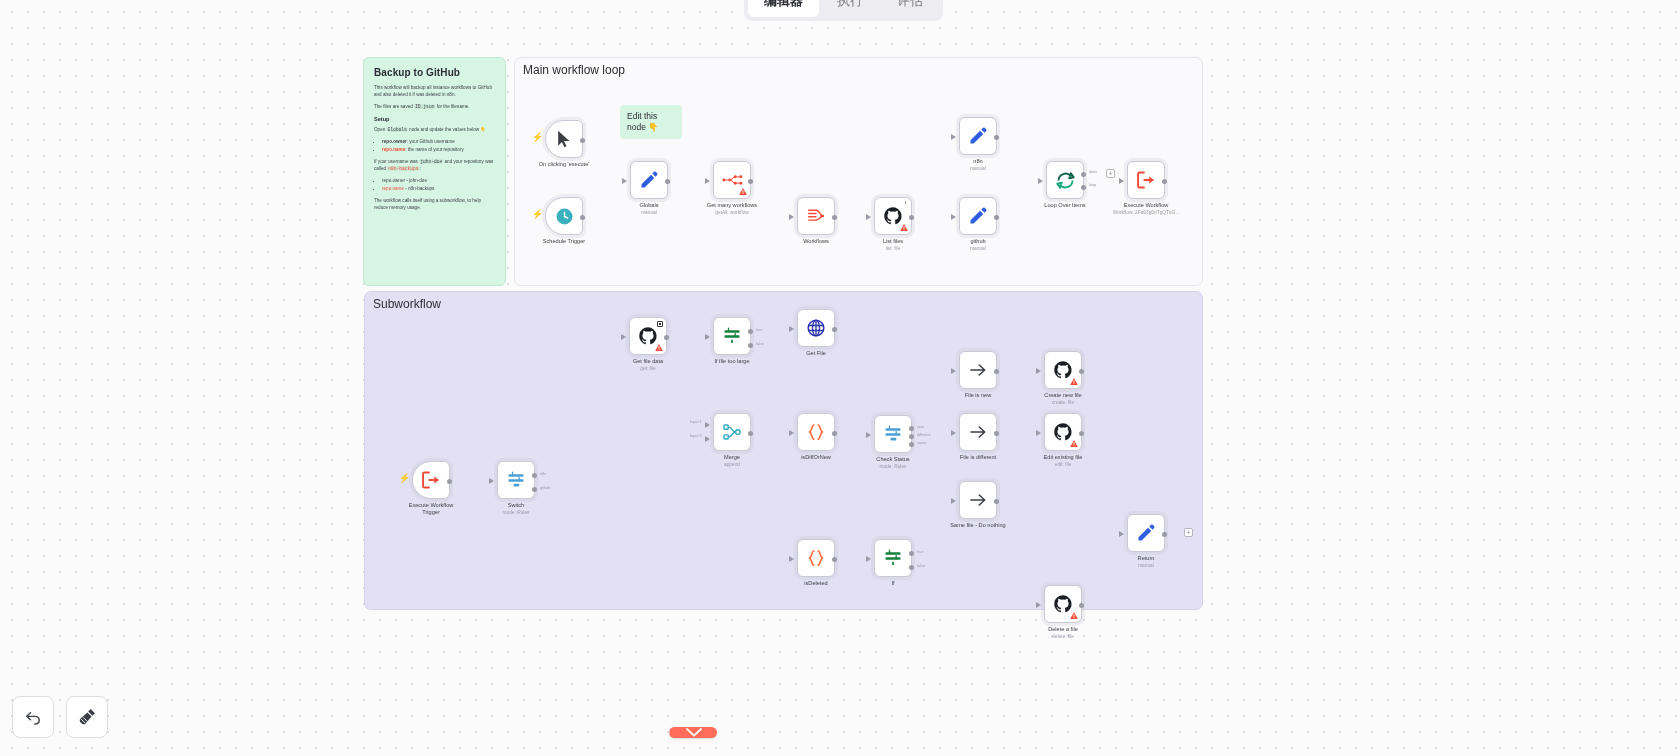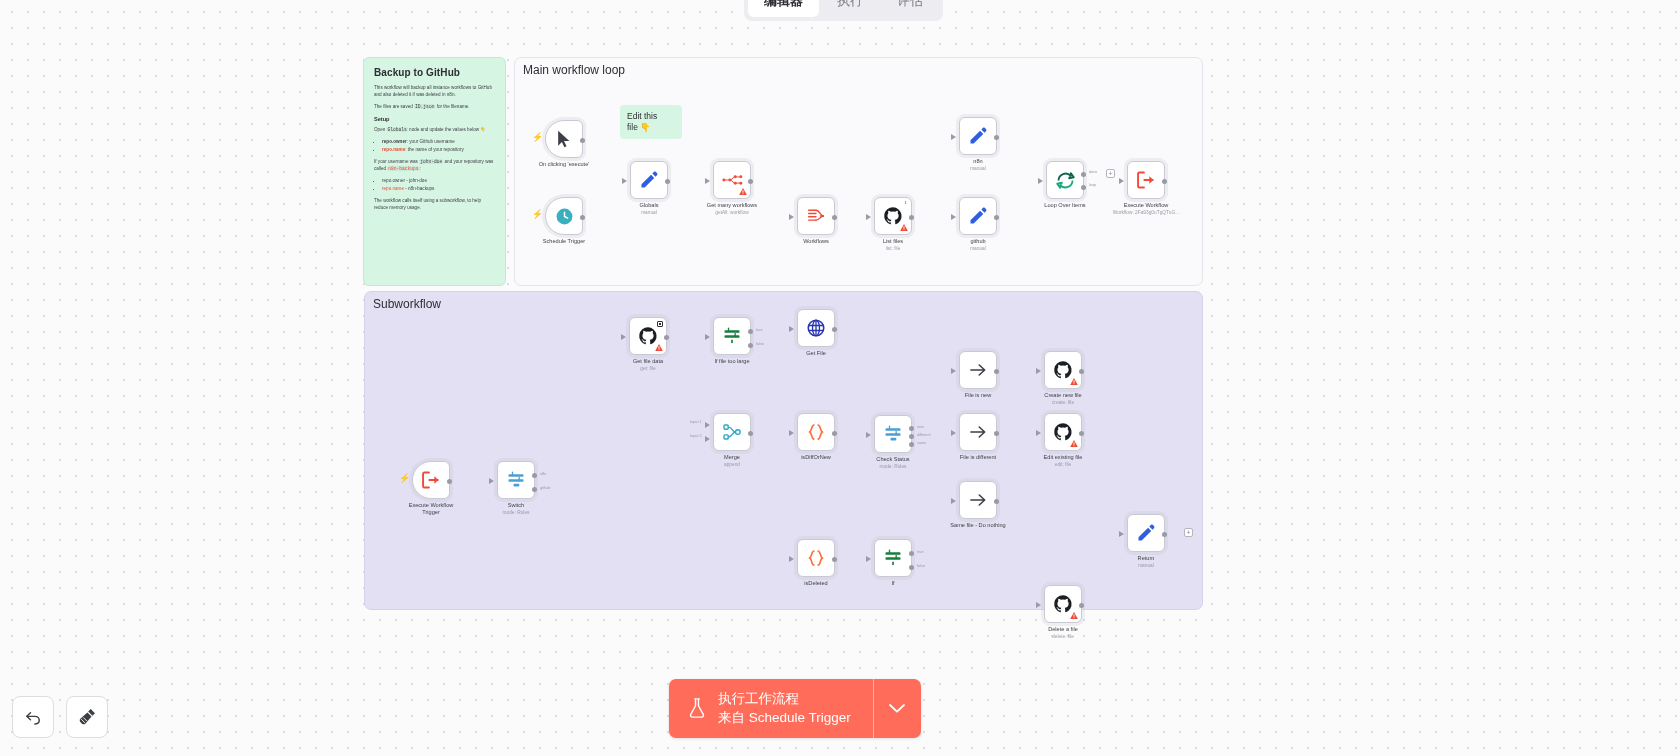--- a/index.html
+++ b/index.html
@@ -258,21 +258,21 @@
   <div class="group" id="grp-main">
     <div class="group-title">Main workflow loop</div>
   </div>
 
   <div class="group" id="grp-sub">
     <div class="group-title">Subworkflow</div>
   </div>
 
   <div id="callout">
     <span><span>Edit this</span><br>
-      <span>file </span><span class="red">👇</span></span>
+      <span>node </span><span class="red">👇</span></span>
   </div>
 
   <div class="nodewrap" style="left:545px; top:120px;">
     <div class="bolt">⚡</div>
     <div class="node trigger">
       <svg width="20" height="20" viewBox="0 0 24 24">
         <path d="M5 2 L5 20 L9.5 15.5 L12.5 22 L15 20.8 L12 14.5 L18.5 14.5 Z" fill="#3c3f46"></path>
       </svg>
       <div class="dot-out"></div>
     </div>
@@ -731,29 +731,20 @@
       <svg width="20" height="20" viewBox="0 0 24 24">
         <path d="M16.5 2.5 L21.5 7.5 L18.5 10.5 L13.5 5.5 Z" fill="#3c3f46"></path>
         <path d="M12.5 6.5 L17.5 11.5 L10 20 C9 21 7.5 21 6 20 L4 18 C3 16.5 3 15 4 14 Z" fill="#3c3f46"></path>
         <path d="M5 14.5 L9.5 19" stroke="#fff" stroke-width="1.1"></path>
         <path d="M7.5 12.5 L12 17" stroke="#fff" stroke-width="1.1"></path>
       </svg>
     </div>
   </div>
 
   <div id="exec-bar">
-    <div id="exec-main">
-      <svg width="20" height="22" viewBox="0 0 20 24">
-        <path d="M7.5 2 L12.5 2 M8.4 2 L8.4 9.5 L3.2 19 C2.4 20.6 3.4 22 5.2 22 L14.8 22 C16.6 22 17.6 20.6 16.8 19 L11.6 9.5 L11.6 2" fill="none" stroke="#ffffff" stroke-width="1.5" stroke-linecap="round" stroke-linejoin="round"></path>
-      </svg>
-      <div class="txt">
-        <div>执行工作流程</div>
-        <div class="l2">来自 Schedule Trigger</div>
-      </div>
-    </div>
     <div id="exec-split"></div>
     <div id="exec-caret">
       <svg width="18" height="11" viewBox="0 0 18 11">
         <path d="M2 2 L9 8.6 L16 2" fill="none" stroke="#fff" stroke-width="1.8" stroke-linecap="round" stroke-linejoin="round"></path>
       </svg>
     </div>
   </div>
 
 </div>
 

